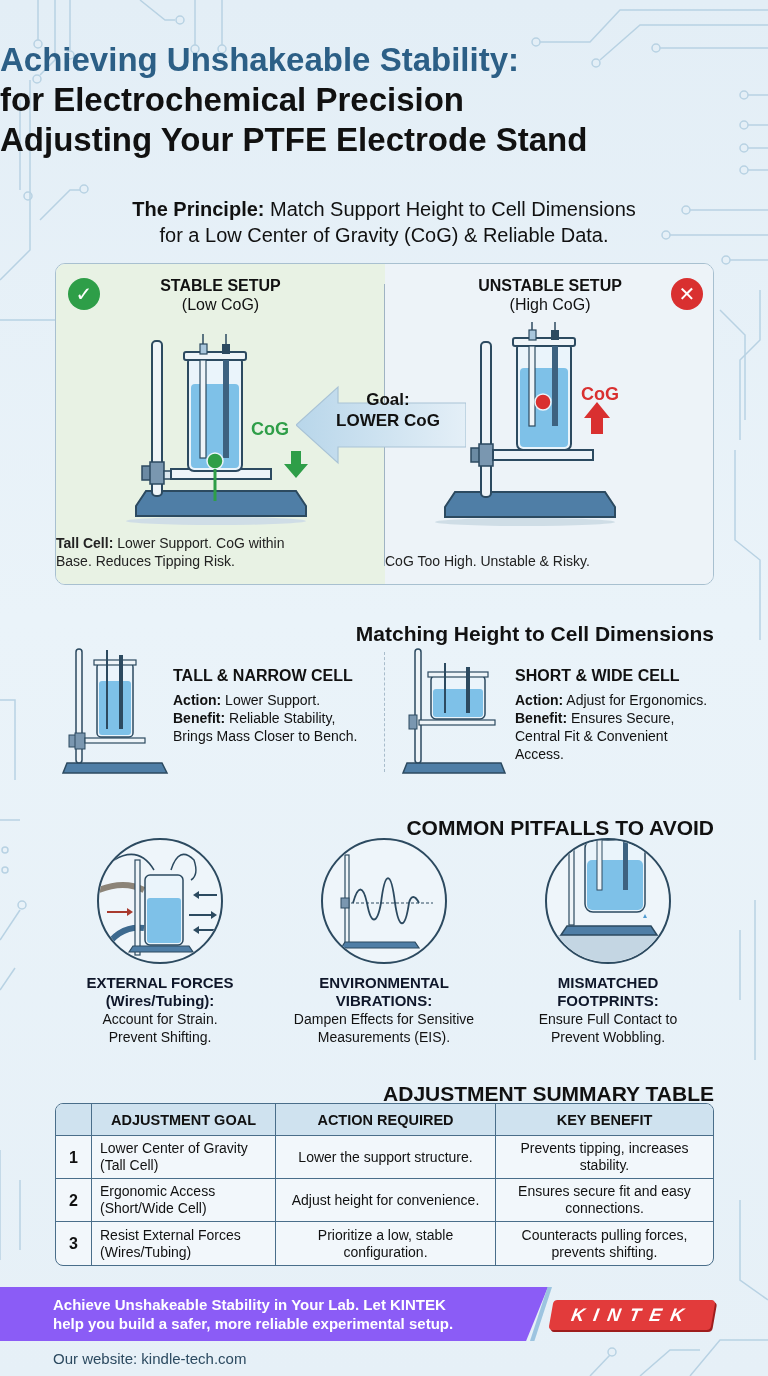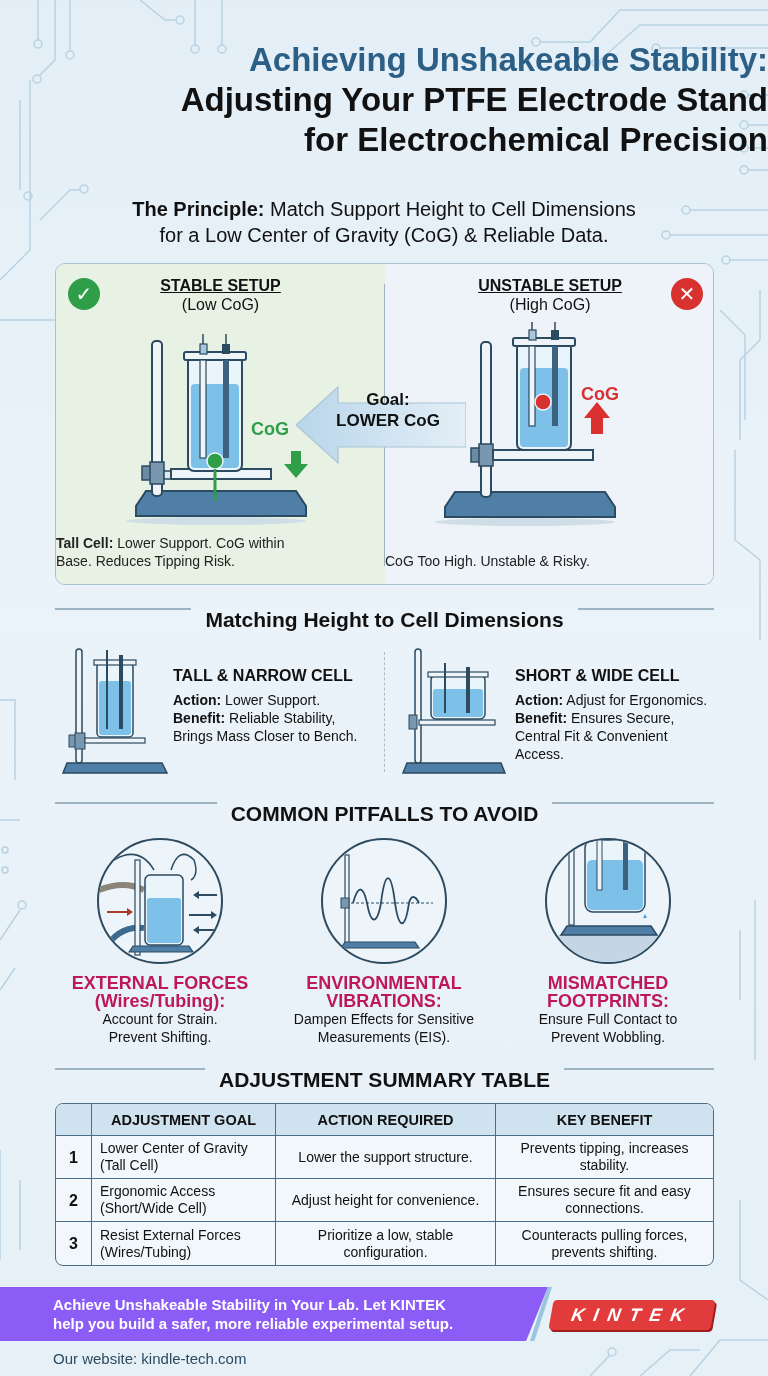--- a/index.html
+++ b/index.html
@@ -4,56 +4,56 @@
 <style>
   * { box-sizing: border-box; margin: 0; padding: 0; }
   html, body { width: 768px; height: 1376px; overflow: hidden; }
   body {
     font-family: "Liberation Sans", "DejaVu Sans", sans-serif;
     background: linear-gradient(180deg, #e3eef6 0%, #eaf3f9 45%, #e6f0f7 100%);
     color: #111;
     position: relative;
   }
   .circuit { position: absolute; inset: 0; pointer-events: none; }
-  .title { position: absolute; top: 40px; left: 0; width: 768px; text-align: right; }
+  .title { position: absolute; top: 40px; left: 0; width: 768px; text-align: left; }
   .title .l1 { font-size: 33px; font-weight: bold; color: #2c5f86; line-height: 40px; }
   .title .l2 { font-size: 33px; font-weight: bold; color: #111; line-height: 40px; }
   .principle { position: absolute; top: 196px; left: 0; width: 768px; text-align: center; font-size: 20px; line-height: 26px; color: #111; }
   .principle b { font-weight: bold; }
 
   .compare {
     position: absolute; top: 263px; left: 55px; width: 659px; height: 322px;
     border: 1.5px solid #a8c0d0; border-radius: 10px; overflow: hidden;
     background: #eef4f8;
   }
   .compare .left { position: absolute; left: 0; top: 0; width: 329px; height: 100%; background: #e8f2e4; }
   .compare .right { position: absolute; left: 329px; top: 0; width: 330px; height: 100%; background: #edf3f8; }
   .compare .divider { position: absolute; left: 328px; top: 20px; width: 1.5px; height: 282px; background: #9fb3c3; }
   .panel-title { position: absolute; top: 12px; width: 100%; text-align: center; font-size: 16px; line-height: 19px; }
-  .panel-title .h { font-weight: bold; display: block; text-decoration: underline; }
+  .panel-title .h { font-weight: bold; display: block; }
   .badge { position: absolute; top: 14px; width: 32px; height: 32px; border-radius: 50%; display: flex; align-items: center; justify-content: center; color: #fff; font-size: 20px; font-weight: bold; }
   .panel-caption { position: absolute; bottom: 14px; width: 100%; text-align: left; font-size: 14px; line-height: 18px; color: #222; }
   .panel-caption b { font-weight: bold; }
   .goal-arrow { position: absolute; top: 385px; left: 296px; width: 170px; height: 80px; }
   .goal-text { position: absolute; top: 389px; left: 318px; width: 140px; text-align: center; font-size: 17px; font-weight: bold; line-height: 21px; color: #111; }
 
-  .section-head { position: absolute; left: 55px; width: 659px; display: flex; align-items: flex-start; gap: 14px; }
+  .section-head { position: absolute; left: 55px; width: 659px; display: flex; align-items: flex-end; gap: 14px; flex-direction: column; }
   .section-head .line { flex: 1; height: 1.5px; background: #9cb4c4; }
   .section-head .txt { font-size: 21px; font-weight: bold; white-space: nowrap; color: #111; }
 
   .cellrow { position: absolute; top: 645px; left: 55px; width: 659px; height: 135px; }
   .cellblock { position: absolute; top: 0; height: 135px; }
   .cellblock .ctext { position: absolute; top: 22px; font-size: 14px; line-height: 18px; color: #111; }
   .cellblock .ctext .hd { font-weight: bold; font-size: 16px; margin-bottom: 6px; display: block; }
   .cellblock .ctext b { font-weight: bold; }
   .vdash { position: absolute; top: 652px; left: 384px; height: 120px; border-left: 1.5px dashed #a8bccb; }
 
   .pitfall { position: absolute; top: 838px; width: 200px; text-align: center; }
   .pitfall .circle { width: 126px; height: 126px; margin: 0 auto; border-radius: 50%; border: 2.5px solid #2c4a60; background: #eef5fa; overflow: hidden; position: relative; }
-  .pitfall .ph { margin-top: 10px; font-size: 18px; font-weight: bold; line-height: 18px; color: #be185d; }
+  .pitfall .ph { margin-top: 10px; font-size: 15px; font-weight: bold; line-height: 18px; color: #0f172a; }
   .pitfall .pd { font-size: 14px; line-height: 18px; color: #111; }
 
   table.sum { position: absolute; top: 1103px; left: 55px; width: 659px; border-collapse: separate; border-spacing: 0; border: 1.5px solid #4a6e8a; border-radius: 8px; overflow: hidden; background: #f2f7fb; }
   table.sum th { background: #cfe2ef; font-size: 14.5px; font-weight: bold; height: 32px; border-right: 1px solid #4a6e8a; border-bottom: 1.5px solid #4a6e8a; }
   table.sum td { font-size: 14px; line-height: 17px; height: 43px; border-right: 1px solid #4a6e8a; border-bottom: 1px solid #4a6e8a; padding: 2px 8px; text-align: center; }
   table.sum td.num { font-weight: bold; font-size: 16px; width: 36px; padding: 0; }
   table.sum td.goal { text-align: left; }
   table.sum th:last-child, table.sum td:last-child { border-right: none; }
   table.sum tr:last-child td { border-bottom: none; }
 
@@ -125,22 +125,22 @@
     <path d="M740 1200 V1280 L768 1300"></path>
     <path d="M690 1376 L720 1340 H768"></path>
       <path d="M640 1376 L670 1350 H700"></path>
     <path d="M590 1376 L610 1355"></path>
       <circle cx="612" cy="1352" r="4"></circle>
   </g>
 </svg>
 
 <div class="title">
   <div class="l1">Achieving Unshakeable Stability:</div>
+  <div class="l2">for Electrochemical Precision</div>
   <div class="l2">Adjusting Your PTFE Electrode Stand</div>
-  <div class="l2">for Electrochemical Precision</div>
 </div>
 
 <div class="principle">
   <div><b>The Principle:</b><span> Match Support Height to Cell Dimensions</span></div>
   <div>for a Low Center of Gravity (CoG) &amp; Reliable Data.</div>
 </div>
 
 <div class="compare">
   <div class="left">
     <div class="badge" style="left:12px;background:#2e9e48;">✓</div>

